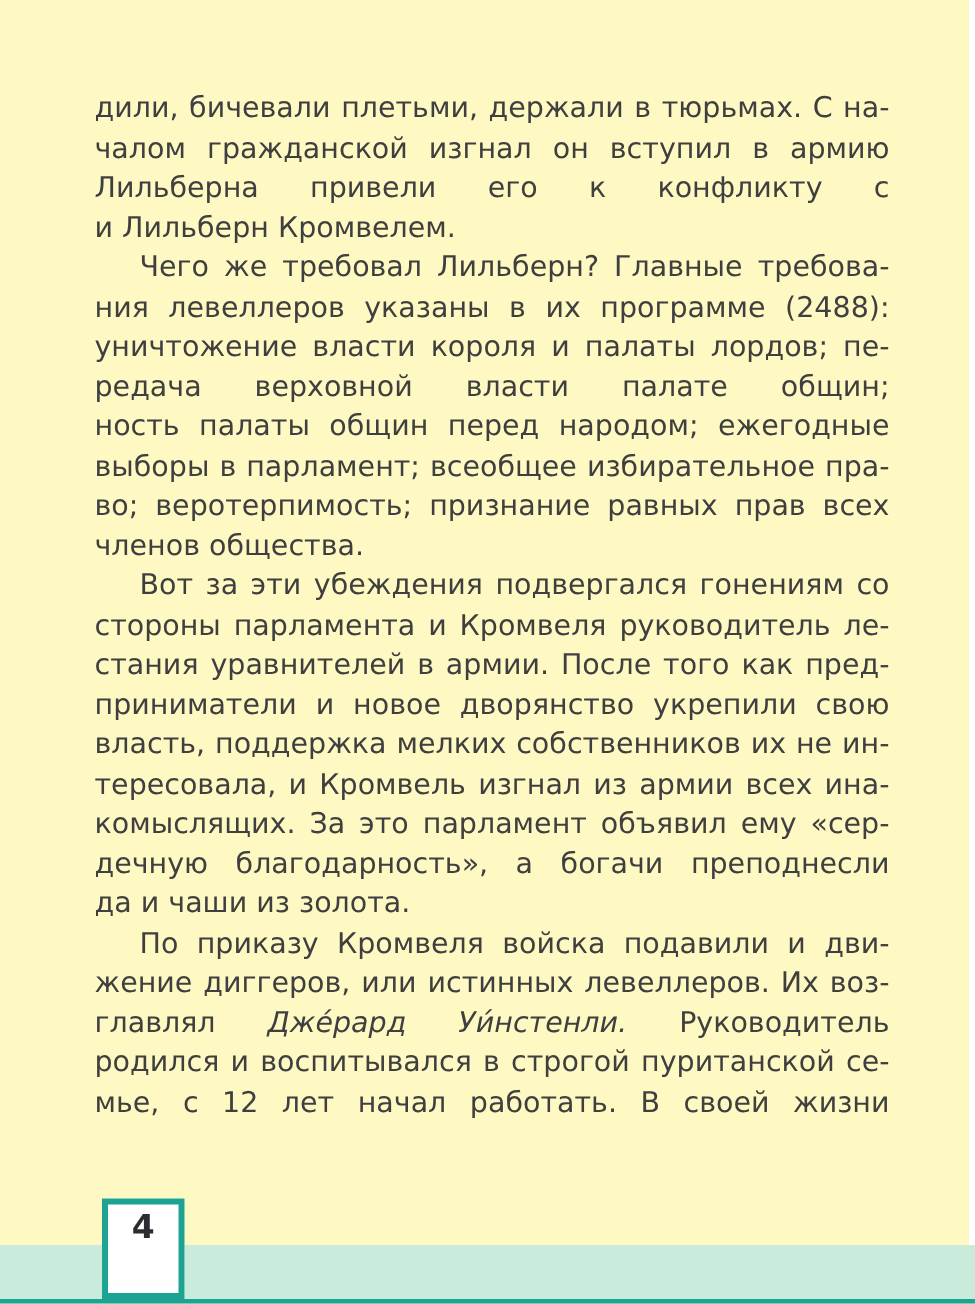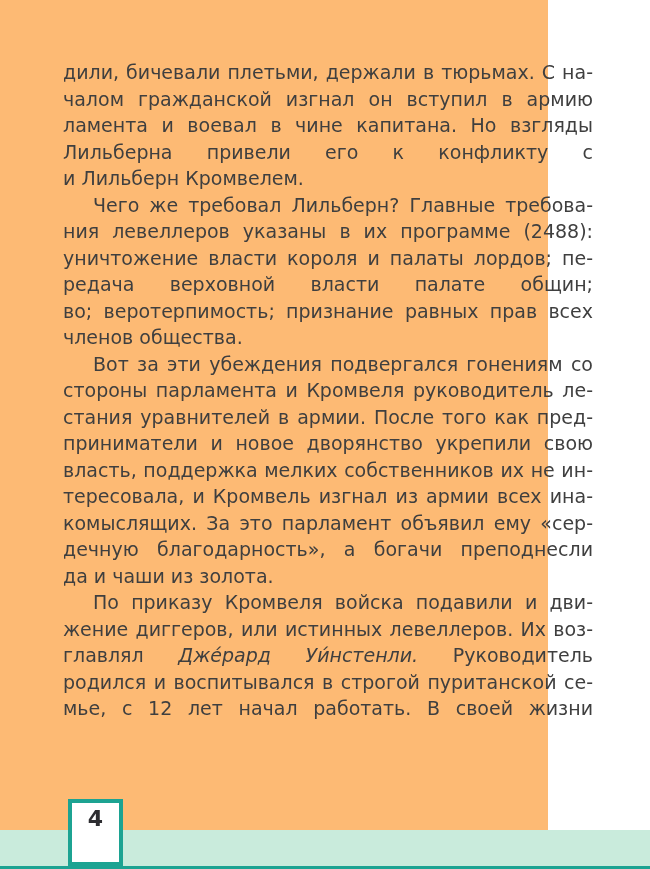--- a/index.html
+++ b/index.html
@@ -4,22 +4,22 @@
 <style>
   html, body { margin: 0; padding: 0; }
   body {
     width: 650px; height: 869px;
     background: #ffffff;
     font-family: "DejaVu Sans", "Liberation Sans", sans-serif;
     overflow: hidden;
   }
   .page {
     position: relative;
-    width: 548px; height: 869px;
-    background: #fdba74;
+    width: 646px; height: 869px;
+    background: #fef9c3;
   }
   .text-block {
     position: absolute;
     left: 63px; top: 59px; width: 530px;
     color: #3f3f3f;
     font-size: 19px;
     line-height: 26.5px;
   }
   .para { margin: 0; padding: 0; }
   .line {
@@ -65,30 +65,31 @@
 </head>
 <body>
 
 <div class="page">
 
   <div class="text-block">
 
     <p class="para">
       <span class="line">дили, бичевали плетьми, держали в тюрьмах. С на-</span>
       <span class="line">чалом гражданской изгнал он вступил в армию пар-</span>
-      <span class="line">ламента и воевал в чине капитана. Но взгляды</span>
       <span class="line">Лильберна привели его к конфликту с парламентом</span>
       <span class="line left">и Лильберн Кромвелем.</span>
     </p>
 
     <p class="para">
       <span class="line indent">Чего же требовал Лильберн? Главные требова-</span>
       <span class="line">ния левеллеров указаны в их программе (2488):</span>
       <span class="line">уничтожение власти короля и палаты лордов; пе-</span>
       <span class="line">редача верховной власти палате общин; ответствен-</span>
+      <span class="line">ность палаты общин перед народом; ежегодные</span>
+      <span class="line">выборы в парламент; всеобщее избирательное пра-</span>
       <span class="line">во; веротерпимость; признание равных прав всех</span>
       <span class="line left">членов общества.</span>
     </p>
 
     <p class="para">
       <span class="line indent">Вот за эти убеждения подвергался гонениям со</span>
       <span class="line">стороны парламента и Кромвеля руководитель ле-</span>
       <span class="line">стания уравнителей в армии. После того как пред-</span>
       <span class="line">приниматели и новое дворянство укрепили свою</span>
       <span class="line">власть, поддержка мелких собственников их не ин-</span>

